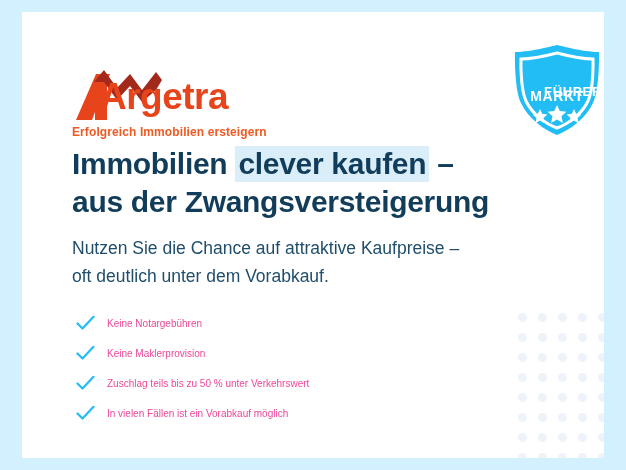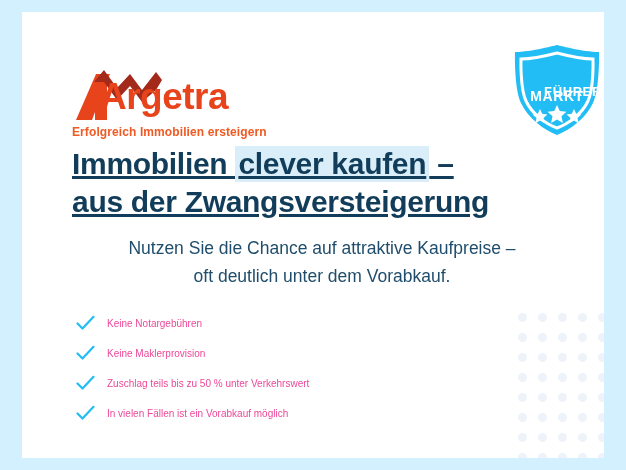--- a/index.html
+++ b/index.html
@@ -86,36 +86,36 @@
   .headline {
     position:absolute;
     left:50px; top:133px;
     width:510px;
     font-size:30px;
     font-weight:bold;
     color:#123d5a;
     line-height:1.26;
     letter-spacing:-0.3px;
   }
-  .hl-line { white-space:nowrap;text-decoration:underline; }
+  .hl-line { white-space:nowrap; }
   .hl-hi {
     background:#d9eef9;
     padding:1px 3px 2px 3px;
   }
 
   
   .sub {
     position:absolute;
     left:50px; top:222px;
     width:500px;
     font-size:17.5px;
     color:#1f4d6b;
     line-height:1.62;
   }
-  .sub-line { white-space:nowrap;text-align:center; }
+  .sub-line { white-space:nowrap; }
 
   
   .list {
     position:absolute;
     left:50px; top:296px;
     width:470px;
   }
   .list-item {
     position:relative;
     height:30px;

